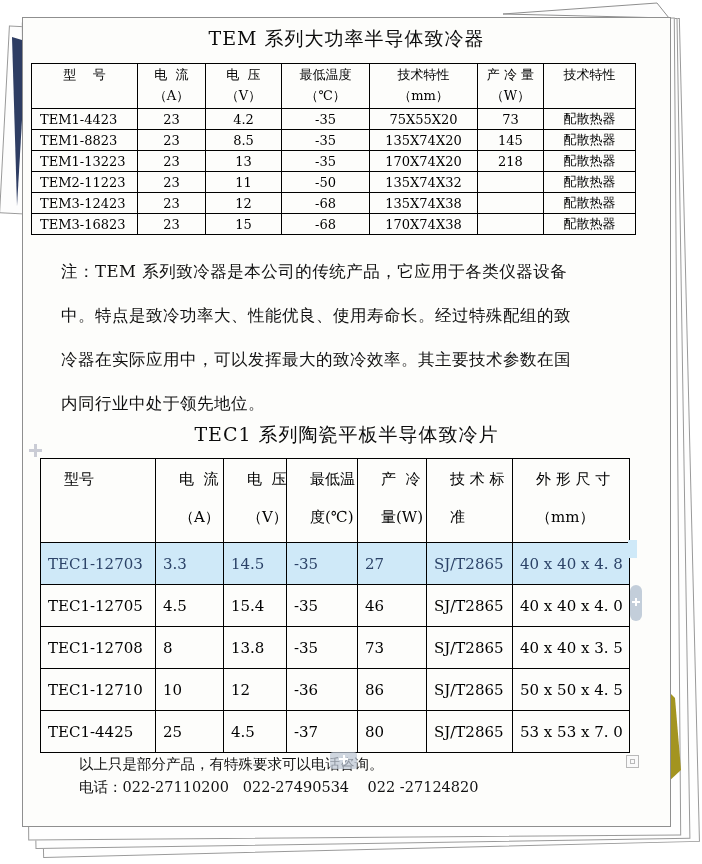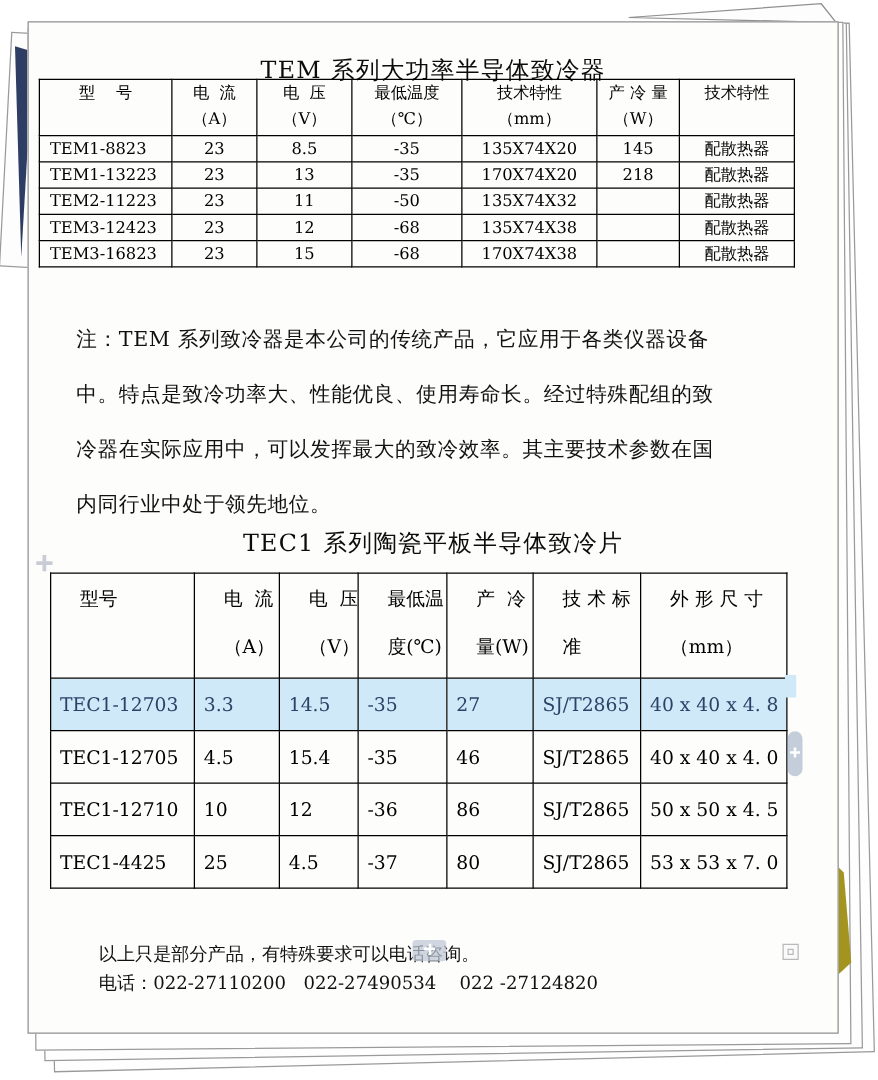--- a/index.html
+++ b/index.html
@@ -15,21 +15,21 @@
   .tilt-page{position:absolute;left:4px;top:26px;width:26px;height:188px;background:#fdfdfd;
              border:1px solid #9a9a9a;transform:rotate(3deg);z-index:2;}
   svg.decor{position:absolute;left:0;top:0;z-index:4;}
 
   
   .page{position:absolute;left:22px;top:17px;width:649px;height:810px;z-index:5;
         background:#fdfdfb;border:1px solid #8f8f8f;}
 
   .doc-title{position:absolute;left:0;width:100%;text-align:center;
              font-size:19px;letter-spacing:1px;color:#0c0c0c;}
-  .t1{top:25px;}
+  .t1{top:8px;}
   .t2{top:404px;}
 
   table{border-collapse:collapse;table-layout:fixed;position:absolute;}
   td,th{border:1px solid #000;font-weight:normal;overflow:hidden;padding:0;}
 
   
   .tbl1{left:8px;top:45px;width:604px;font-size:13px;}
   .tbl1 th{height:45px;vertical-align:top;text-align:center;}
   .tbl1 th div{line-height:20px;padding-top:1px;white-space:pre;}
   .tbl1 td{height:21px;text-align:center;}
@@ -122,20 +122,29 @@
       <th>
             <div>产 冷 量</div>
             <div>（W）</div>
           </th>
       <th>
             <div>技术特性</div>
             <div></div>
           </th>
     </tr>
     <tr>
+      <td class="c0">TEM1-4423</td>
+          <td>23</td>
+          <td>4.2</td>
+          <td>-35</td>
+          <td>75X55X20</td>
+          <td>73</td>
+          <td>配散热器</td>
+    </tr>
+    <tr>
       <td class="c0">TEM1-8823</td>
           <td>23</td>
           <td>8.5</td>
           <td>-35</td>
           <td>135X74X20</td>
           <td>145</td>
           <td>配散热器</td>
     </tr>
     <tr>
       <td class="c0">TEM1-13223</td>
@@ -234,20 +243,29 @@
           <td>40 x 40 x 4. 8</td>
     </tr>
     <tr>
       <td>TEC1-12705</td>
           <td>4.5</td>
           <td>15.4</td>
           <td>-35</td>
           <td>46</td>
           <td>SJ/T2865</td>
           <td>40 x 40 x 4. 0</td>
+    </tr>
+    <tr>
+      <td>TEC1-12708</td>
+          <td>8</td>
+          <td>13.8</td>
+          <td>-35</td>
+          <td>73</td>
+          <td>SJ/T2865</td>
+          <td>40 x 40 x 3. 5</td>
     </tr>
     <tr>
       <td>TEC1-12710</td>
           <td>10</td>
           <td>12</td>
           <td>-36</td>
           <td>86</td>
           <td>SJ/T2865</td>
           <td>50 x 50 x 4. 5</td>
     </tr>

